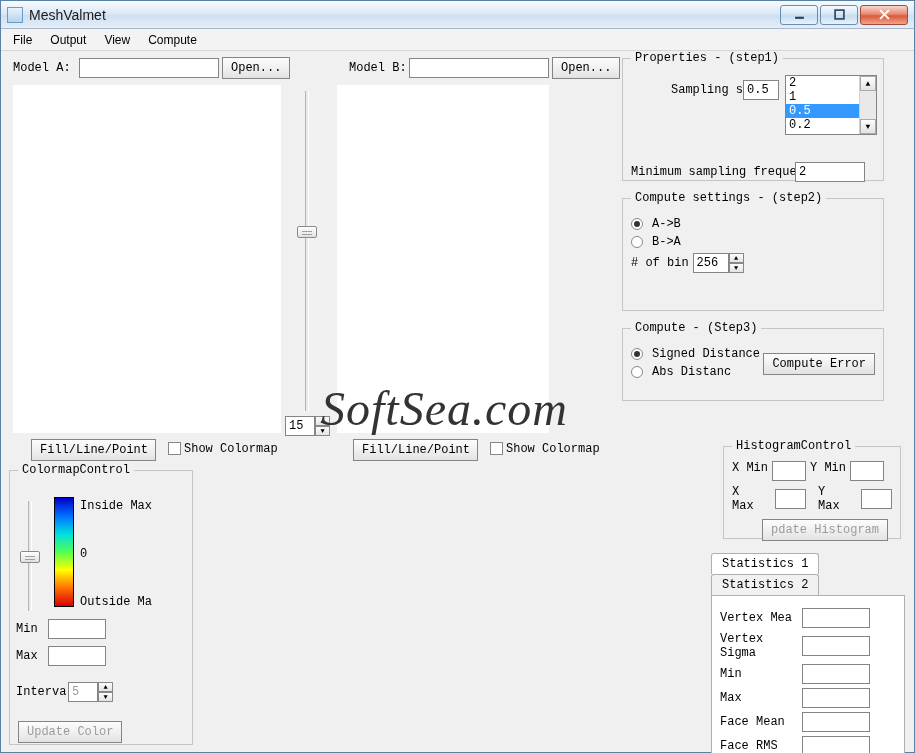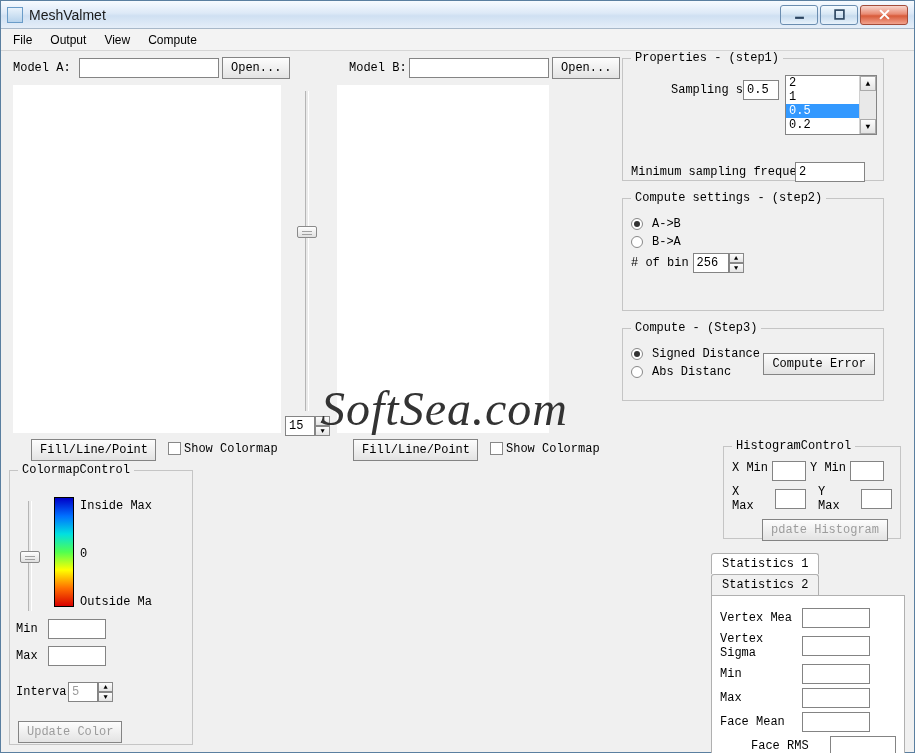--- a/index.html
+++ b/index.html
@@ -248,21 +248,21 @@
           </label>
         <label class="row">
             <span style="width:78px;">Max</span>
             <div class="inputbox" style="width:68px;"></div>
           </label>
         <label class="row">
             <span style="width:78px;">Face Mean</span>
             <div class="inputbox" style="width:68px;"></div>
           </label>
         <label class="row">
-            <span style="width:78px;margin-left:31px;">Face RMS</span>
+            <span style="width:78px;">Face RMS</span>
             <div class="inputbox" style="width:68px;"></div>
           </label>
       </div>
     </div>
 
     <div class="watermark">SoftSea.com</div>
   </div>
 </div>
 
 </body></html>

